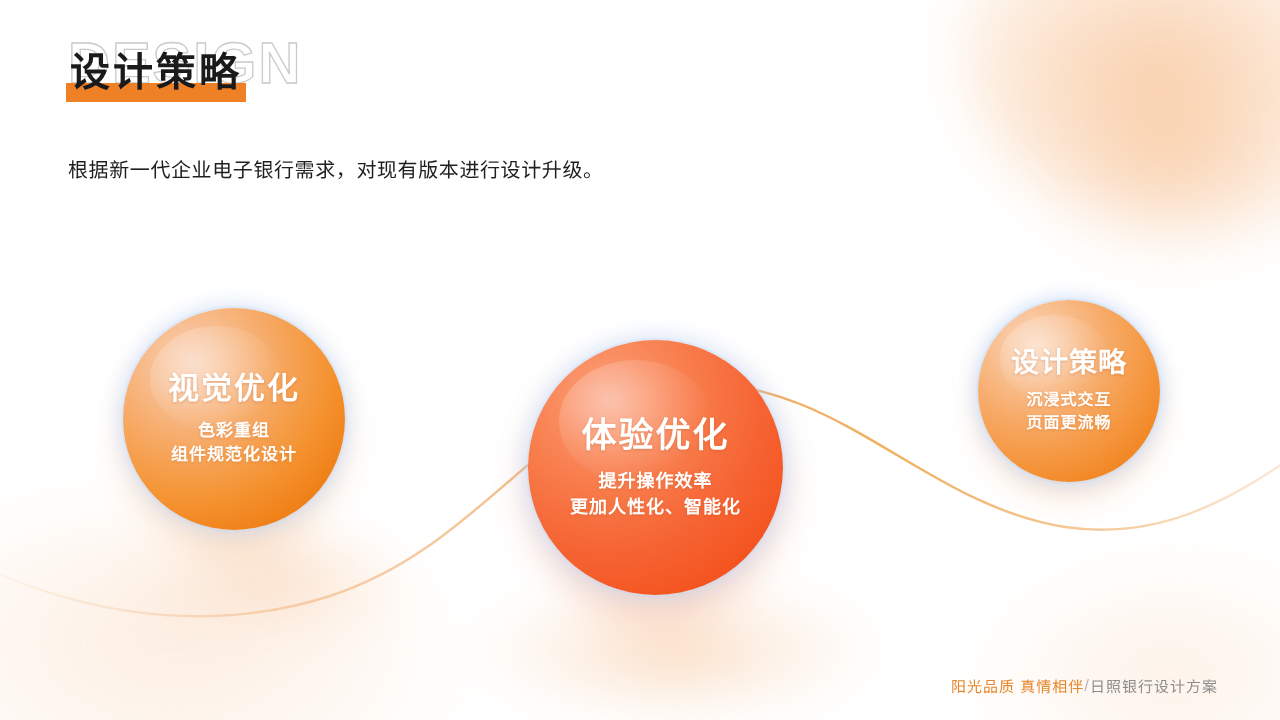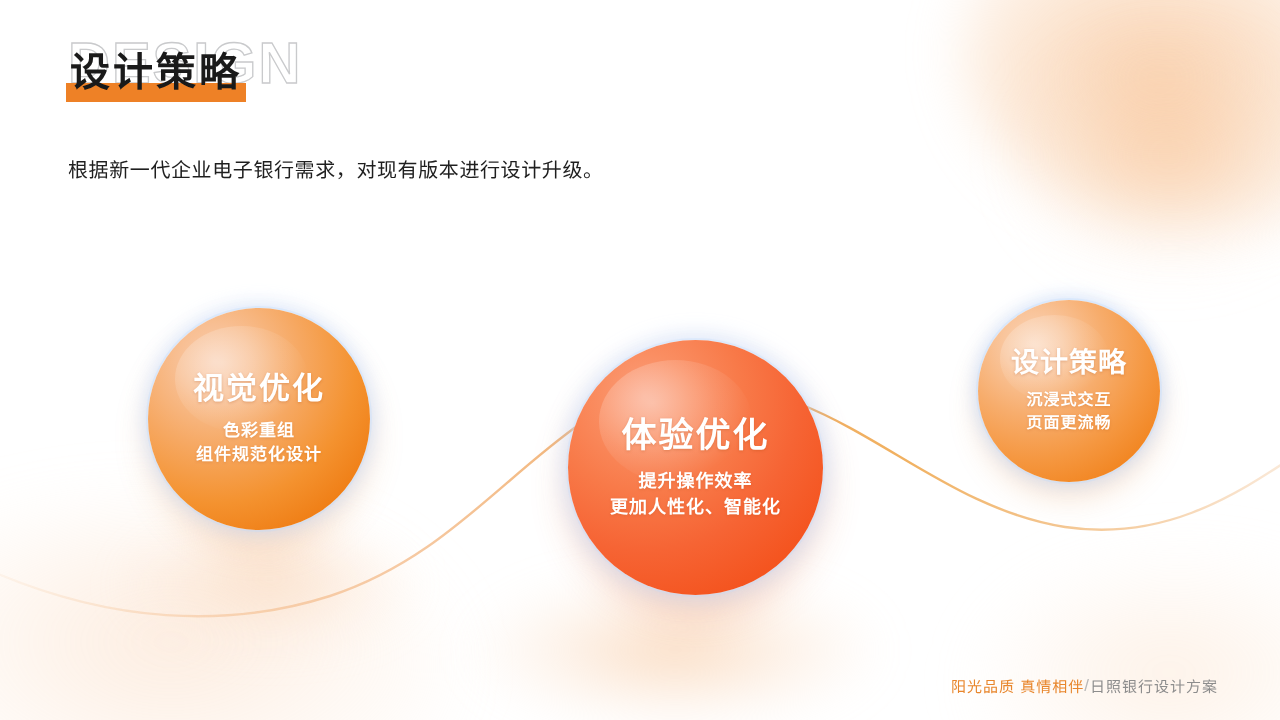--- a/index.html
+++ b/index.html
@@ -206,21 +206,21 @@
     letter-spacing: 1px;
     line-height: 1.42;
     margin-top: 14px;
     text-shadow: 0 1px 3px rgba(170,70,10,0.22);
     position: relative;
     z-index: 2;
   }
 
   
   #sphere-visual {
-    left: 148px;
+    left: 123px;
     top: 308px;
     width: 222px;
     height: 222px;
     background:
       radial-gradient(circle at 30% 24%,
         #f9cdaf 0%,
         #f8bf93 16%,
         #f6a862 38%,
         #f4922f 62%,
         #ef7d14 82%,
@@ -228,21 +228,21 @@
     box-shadow:
       0 0 0 2px rgba(190,220,255,0.30),
       0 0 18px 5px rgba(176,208,255,0.42),
       0 18px 34px rgba(226,137,60,0.22);
   }
   #sphere-visual .sphere-title { font-size: 31px; }
   #sphere-visual .sphere-sub { font-size: 17px; margin-top: 12px; }
 
   
   #sphere-experience {
-    left: 568px;
+    left: 528px;
     top: 340px;
     width: 255px;
     height: 255px;
     background:
       radial-gradient(circle at 30% 22%,
         #fb9f7d 0%,
         #fa8e62 16%,
         #f87a49 36%,
         #f66434 58%,
         #f4541f 80%,

